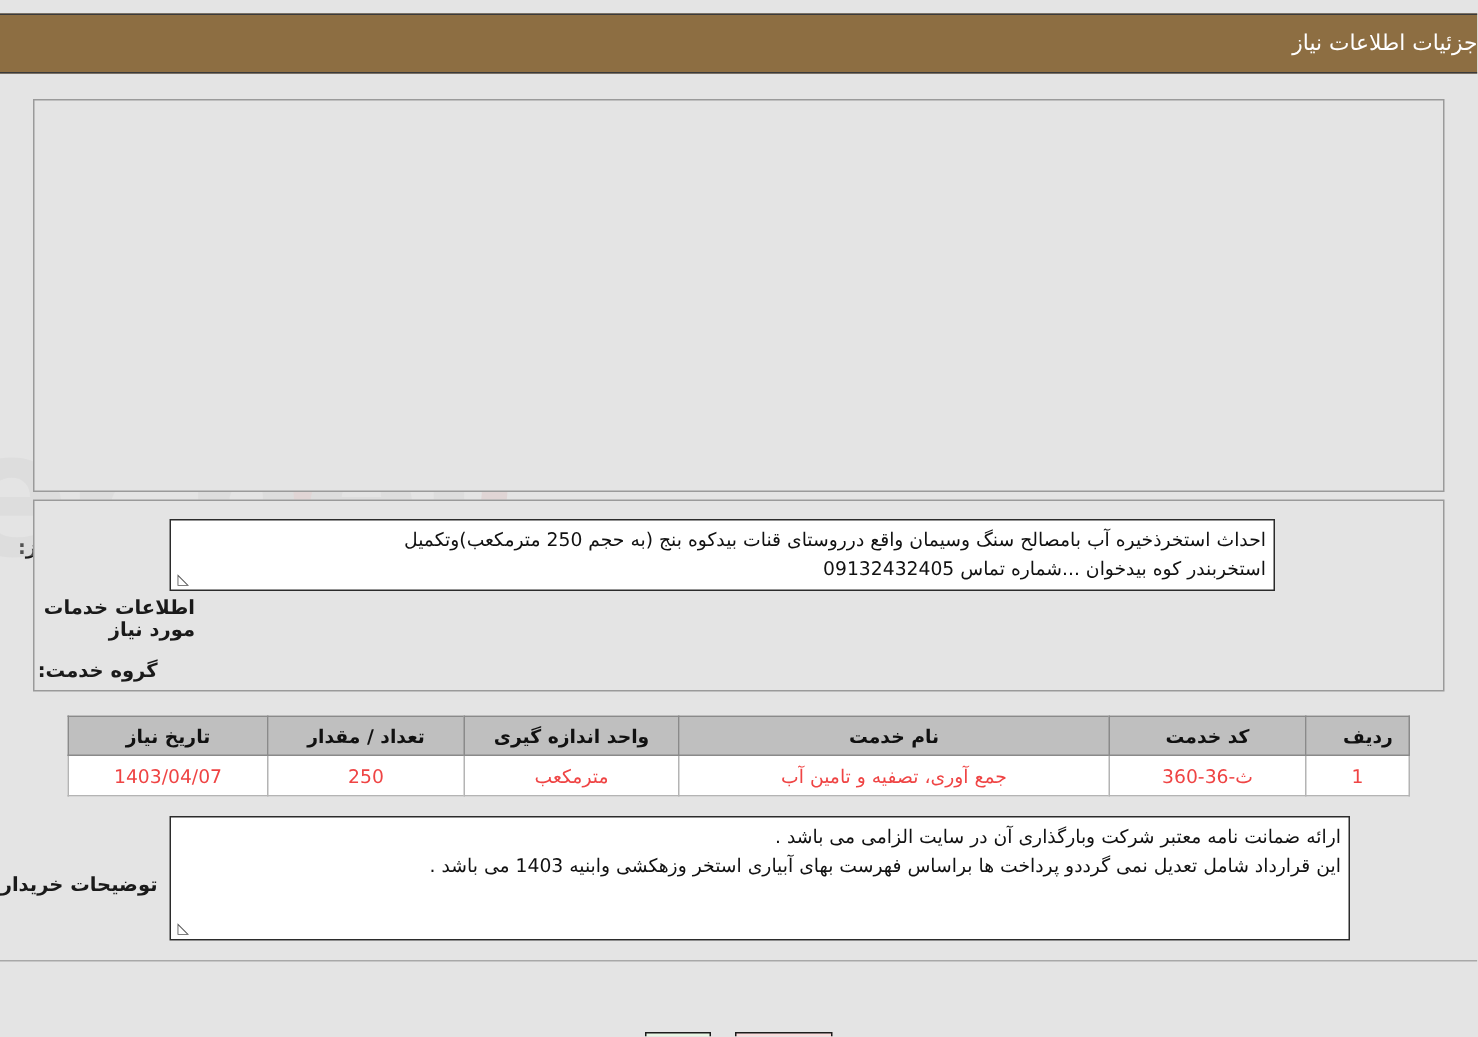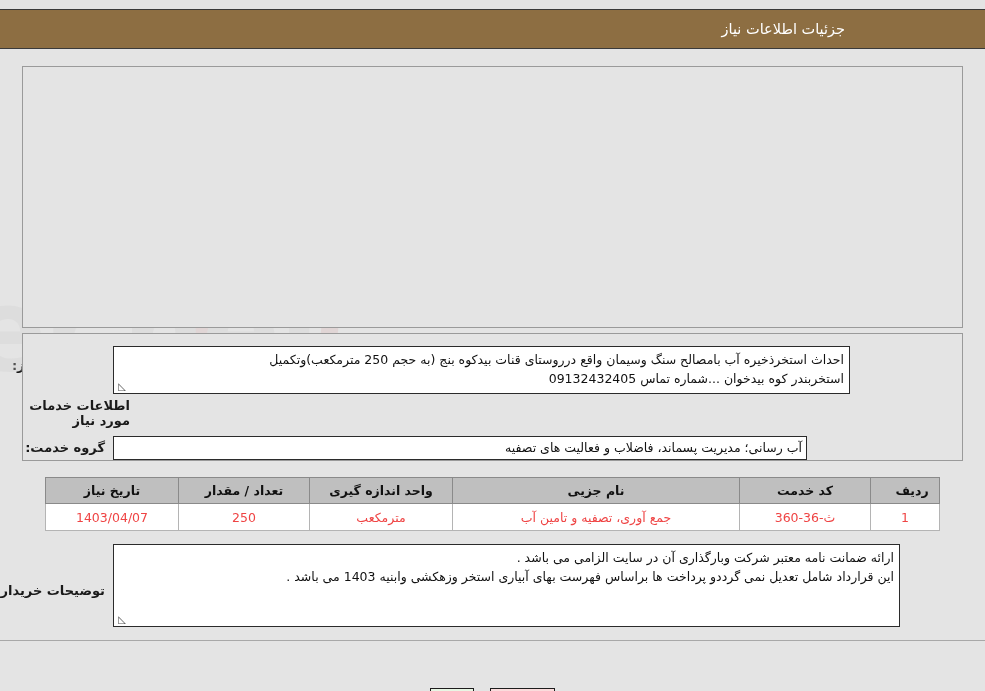--- a/index.html
+++ b/index.html
@@ -26,21 +26,20 @@
     border-top: 1px solid #3a3a3a;
     border-bottom: 1px solid #3a3a3a;
     box-sizing: border-box;
     display: flex;
     align-items: center;
     justify-content: flex-start;
   }
   .titlebar .title {
     color: #ffffff;
     font-size: 14.5px;
-    padding-right: 140px;
     white-space: nowrap;
   }
 
   
   .watermark {
     position: absolute;
     left: 0; top: 200px;
     width: 985px; height: 260px;
     pointer-events: none;
     z-index: 1;
@@ -339,28 +338,27 @@
     <div>احداث استخرذخیره آب بامصالح سنگ وسیمان واقع درروستای قنات بیدکوه بنج (به حجم 250 مترمکعب)وتکمیل</div>
     <div>استخربندر کوه بیدخوان ...شماره تماس 09132432405</div>
     <span class="resize-grip">◺</span>
   </div>
 
   <div class="section-head" style="right:855px; top:398px; z-index:3;">اطلاعات خدمات مورد نیاز</div>
 
   <div class="row" style="right:880px; top:440px; z-index:3;">
     <span class="lbl bold">گروه خدمت:</span>
   </div>
-  <div class="field rtlstart" style="position:absolute; right:178px; top:436px; width:694px; height:24px; line-height:22px; font-size:12.5px; z-index:3;">آب رسانی؛ مدیریت پسماند، فاضلاب و فعالیت های تصفیه</div>
 
   <table class="grid" style="right:45px; top:477px; width:895px; z-index:3;">
     <thead>
       <tr>
         <th style="width:42px;padding-left:20px;">ردیف</th>
         <th style="width:118px;">کد خدمت</th>
-        <th>نام جزیی</th>
+        <th>نام خدمت</th>
         <th style="width:130px;">واحد اندازه گیری</th>
         <th style="width:118px;">تعداد / مقدار</th>
         <th style="width:120px;">تاریخ نیاز</th>
       </tr>
     </thead>
     <tbody>
       <tr>
         <td>1</td>
         <td>ث-36-360</td>
         <td>جمع آوری، تصفیه و تامین آب</td>

